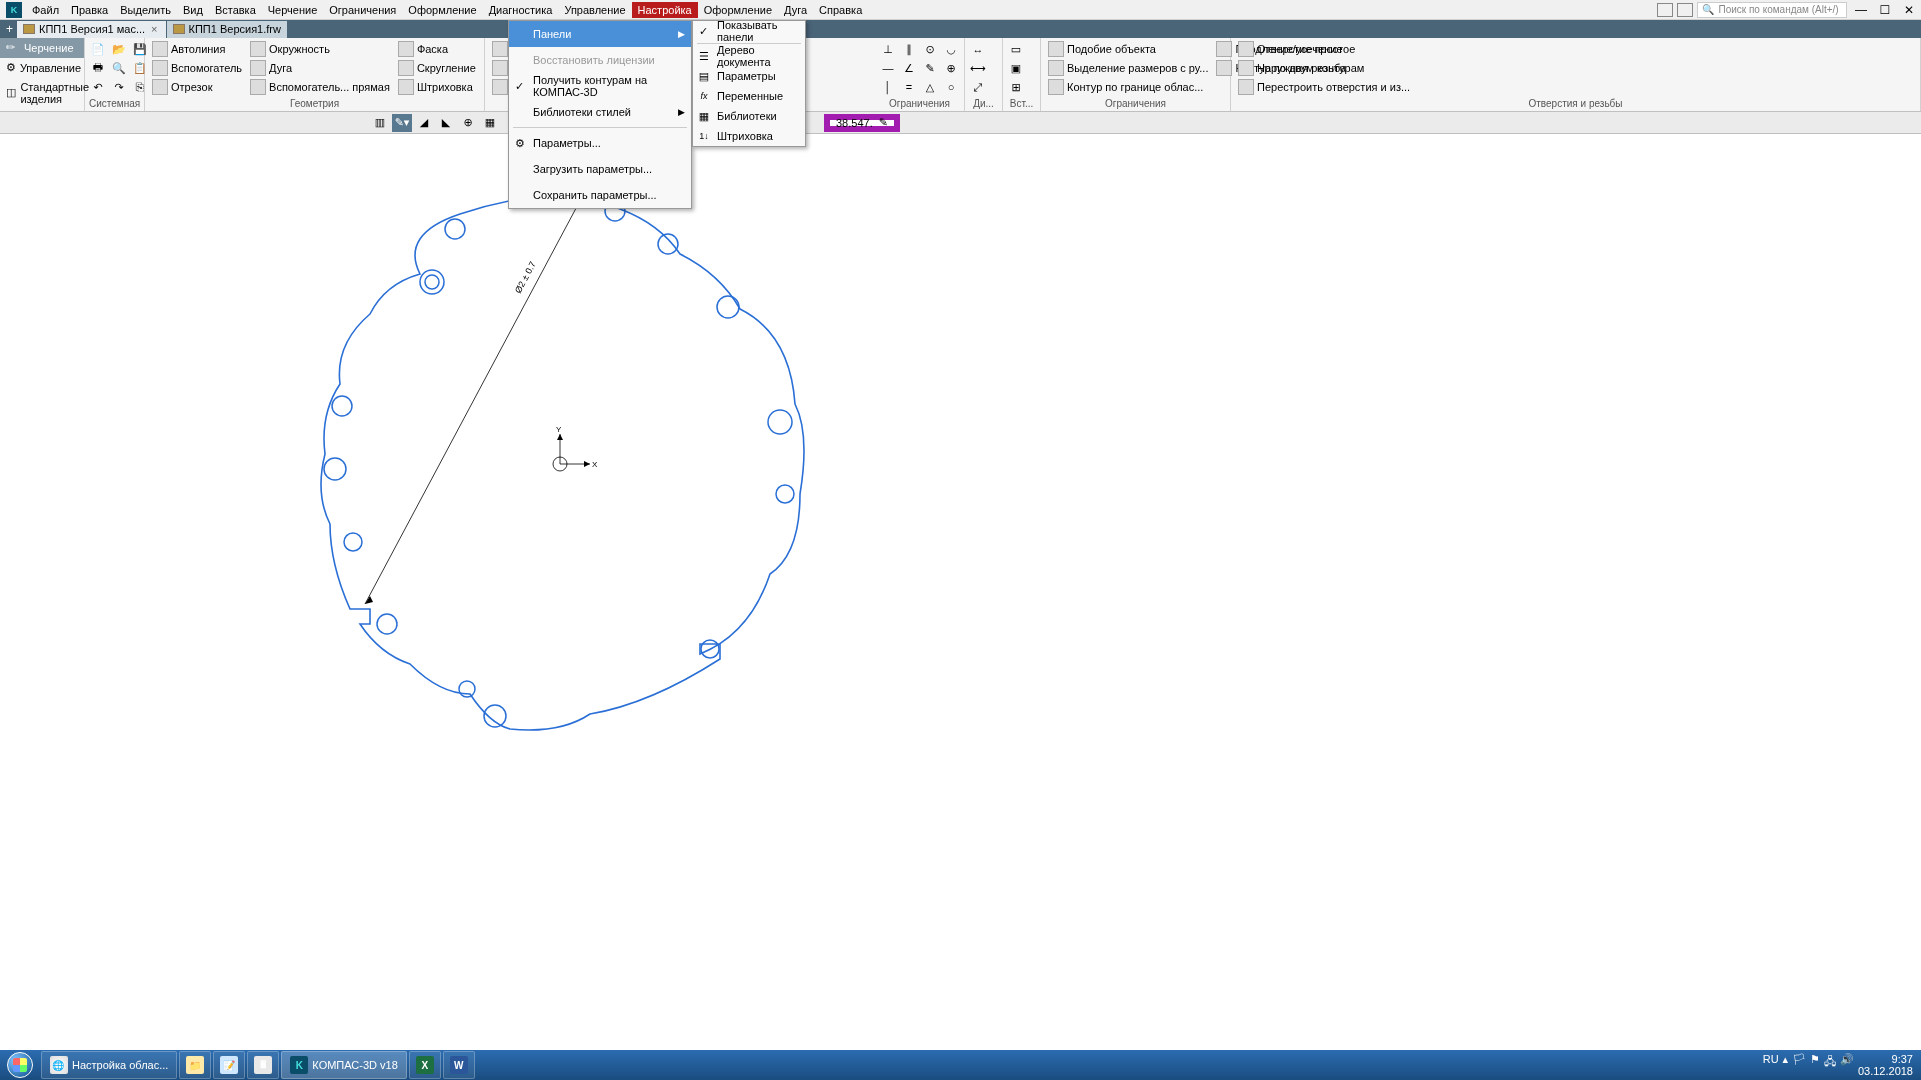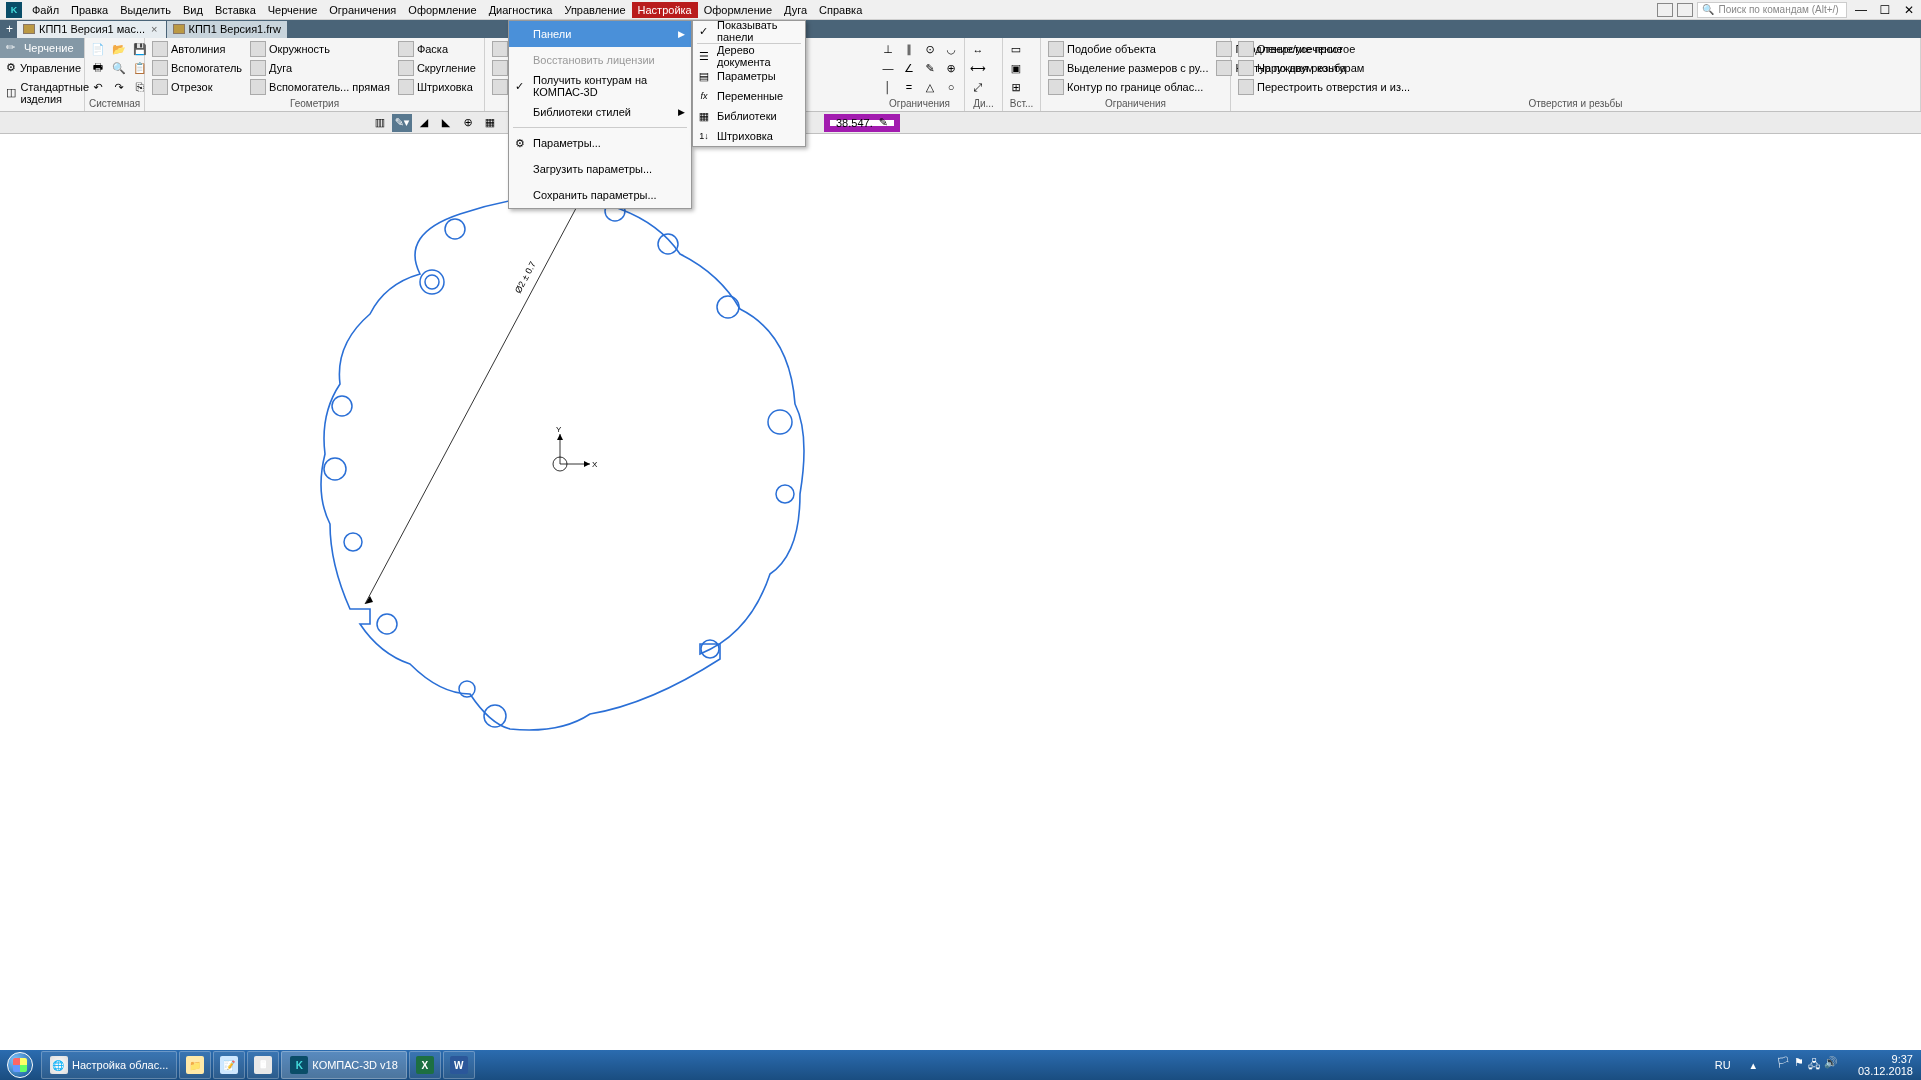--- a/index.html
+++ b/index.html
@@ -59,21 +59,21 @@
 .dd-icon { position: absolute; left: 4px; width: 14px; height: 14px; display: flex; align-items: center; justify-content: center; }
 .dd-sep { height: 1px; background: #ccc; margin: 2px 4px; }
 
 .taskbar { position: absolute; left: 0; bottom: 0; width: 100%; height: 30px; background: linear-gradient(#2b6cb0, #1a4d80); display: flex; align-items: center; }
 .start { width: 40px; height: 30px; display: flex; align-items: center; justify-content: center; }
 .start-orb { width: 26px; height: 26px; border-radius: 50%; background: radial-gradient(circle at 30% 30%, #7fc4ff, #0a4d8c); border: 1px solid #fff; position: relative; }
 .start-orb::before { content: ""; position: absolute; inset: 5px; background: conic-gradient(#ff6 0 90deg, #6f6 90deg 180deg, #69f 180deg 270deg, #f66 270deg 360deg); border-radius: 2px; }
 .task-item { height: 28px; display: flex; align-items: center; gap: 4px; padding: 0 8px; color: #fff; font-size: 11px; border: 1px solid rgba(255,255,255,0.25); margin: 0 1px; background: rgba(255,255,255,0.08); border-radius: 2px; }
 .task-item.active { background: rgba(255,255,255,0.22); }
 .task-icon { width: 18px; height: 18px; background: #fff; border-radius: 2px; display: flex; align-items: center; justify-content: center; font-size: 10px; font-weight: bold; }
-.tray { margin-left: auto; display: flex; align-items: center; gap: 20px; padding: 0 8px; color: #fff; font-size: 11px; }
+.tray { margin-left: auto; display: flex; align-items: flex-start; gap: 4px; padding: 0 8px; color: #fff; font-size: 11px; }
 .tray-icons { display: flex; gap: 4px; }
 .clock { text-align: right; line-height: 12px; }
 </style>
 </head>
 <body>
 
 <div class="menubar">
   <span class="app-icon">K</span>
   <span class="menu-item">Файл</span>
   <span class="menu-item">Правка</span>

